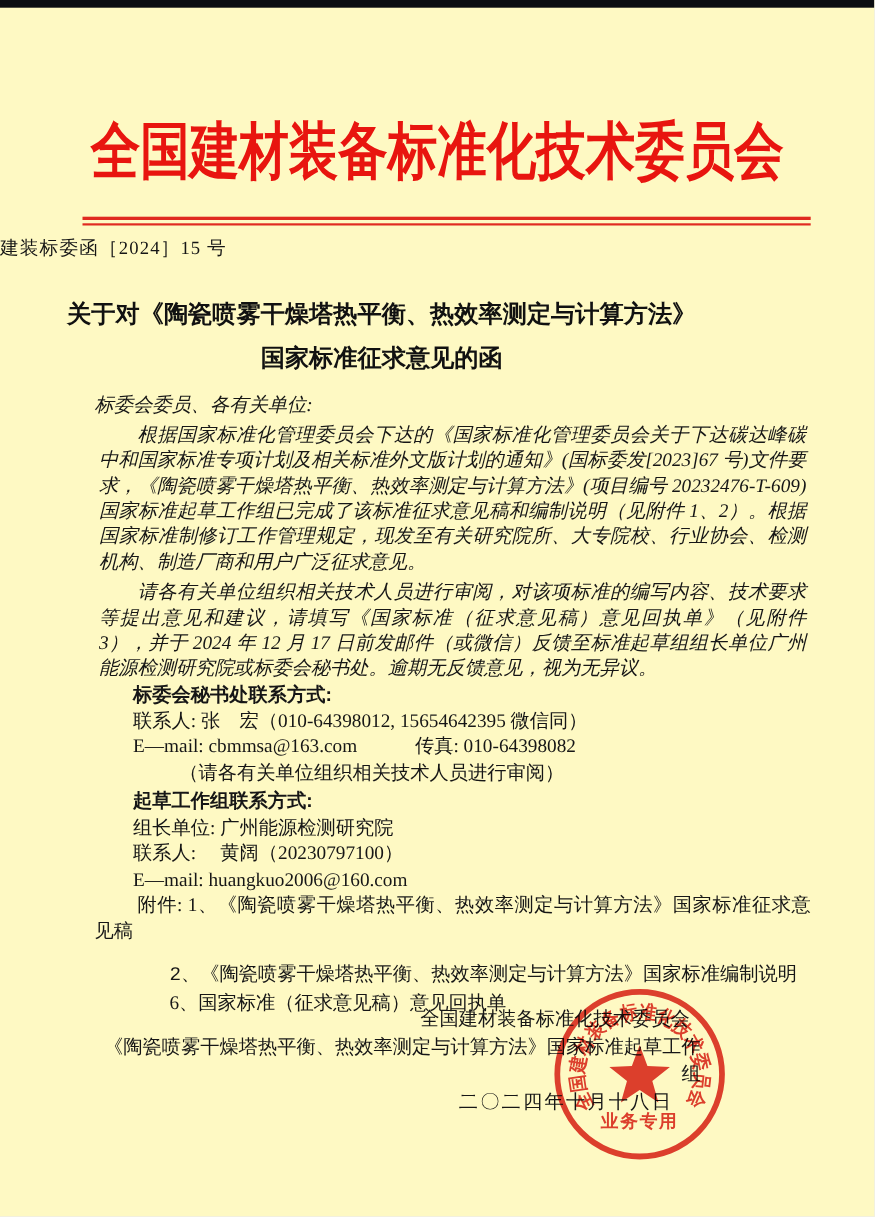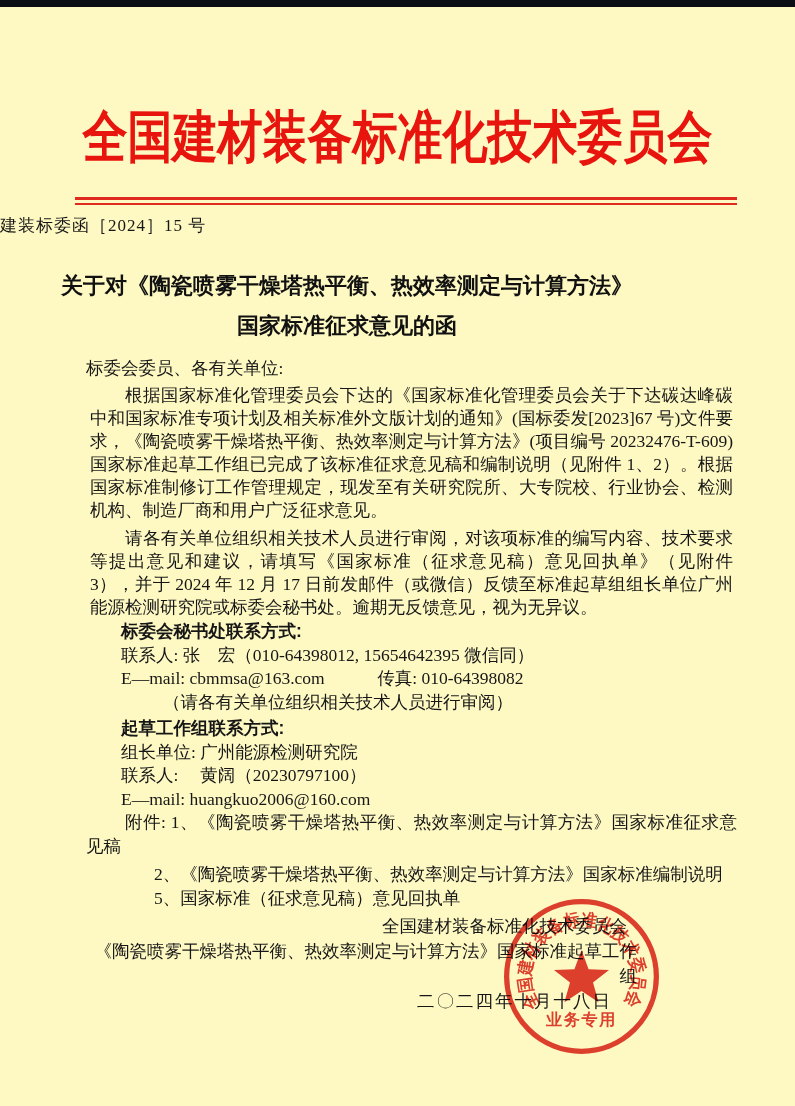--- a/index.html
+++ b/index.html
@@ -38,37 +38,37 @@
   }
   .doc-title{
     position:absolute;top:266px;left:0;width:694px;
     text-align:center;
     font-family:"Liberation Sans","DejaVu Sans",sans-serif;
     font-weight:700;
     font-size:22px;line-height:40px;
     color:#111;
   }
   .block{position:absolute;left:86px;width:651px;font-size:17.5px;}
-  .body-block{top:357px;line-height:23px;}
+  .body-block{top:357px;line-height:23px;font-style:italic;}
   .salutation{margin:0;}
   .para{margin:4px;text-indent:2em;text-align:justify;}
   .para.p2{margin-top:5px;}
   .contacts-block{top:620px;line-height:23.5px;}
   .sec-heading{
     padding-left:2em;
     font-family:"Liberation Sans","DejaVu Sans",sans-serif;
     font-weight:700;font-size:17.5px;
   }
   .contact-line{padding-left:2em;}
   .contact-note{padding-left:77px;}
   .dg-heading{margin-top:3px;}
   .attachments-block{top:810px;line-height:24px;}
   .att-first{text-indent:39px;text-align:justify;margin:0;}
   .att-item{margin-left:68px;}
-  .att-item.first-sib{margin-top:4px;}
+  .att-item.first-sib{margin-top:17px;font-family:Liberation Mono, monospace;}
   .signature-block{top:914px;line-height:25px;text-align:right;font-size:17.5px;}
   .sig-org{padding-right:110px;}
   .sig-group{padding-right:100px;}
   .sig-date{padding-right:125px;letter-spacing:2px;}
   .seal{
     position:absolute;left:501px;top:896px;width:161px;height:161px;
     mix-blend-mode:multiply;
     opacity:0.92;
   }
   .seal svg{display:block;width:100%;height:100%;}
@@ -105,21 +105,21 @@
 
     <div class="sec-heading dg-heading">起草工作组联系方式:</div>
     <div class="contact-line">组长单位: 广州能源检测研究院</div>
     <div class="contact-line">联系人:　 黄阔（20230797100）</div>
     <div class="contact-line">E—mail: huangkuo2006@160.com</div>
   </div>
 
   <div class="block attachments-block">
     <p class="att-first"><span>附件: </span><span>1、《陶瓷喷雾干燥塔热平衡、热效率测定与计算方法》国家标准征求意见稿</span></p>
     <div class="att-item first-sib">2、《陶瓷喷雾干燥塔热平衡、热效率测定与计算方法》国家标准编制说明</div>
-    <div class="att-item">5、国家标准（征求意见稿）意见回执单</div>
+    <div class="att-item">6、国家标准（征求意见稿）意见回执单</div>
   </div>
 
   <div class="block signature-block">
     <div class="sig-org">全国建材装备标准化技术委员会</div>
     <div class="sig-group">《陶瓷喷雾干燥塔热平衡、热效率测定与计算方法》国家标准起草工作组</div>
     <div class="sig-date">二〇二四年十月十八日</div>
   </div>
 
   <div class="seal">
     <svg viewBox="0 0 200 200" xmlns="http://www.w3.org/2000/svg">

